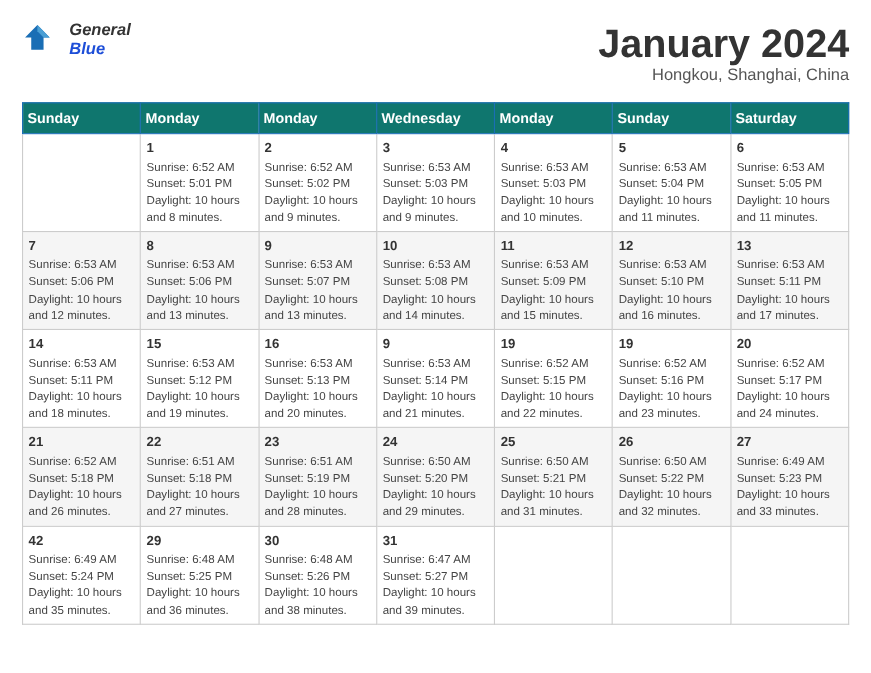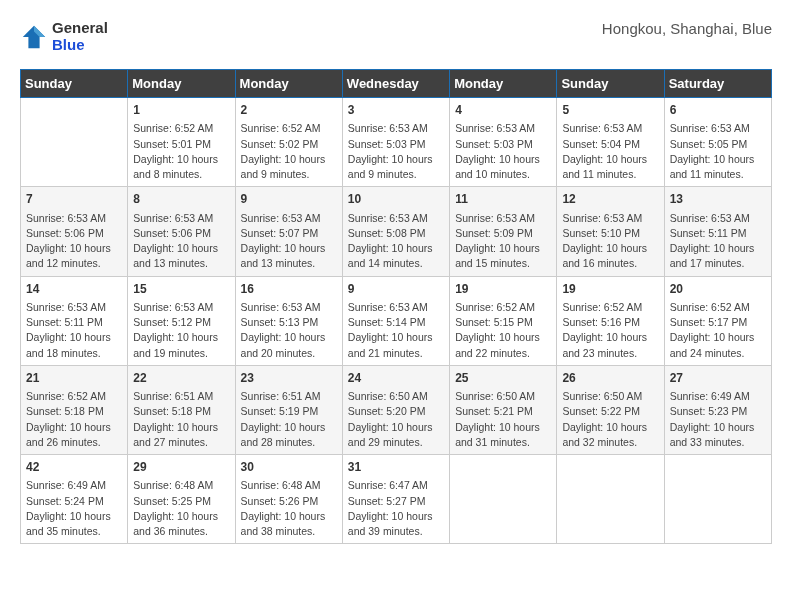--- a/index.html
+++ b/index.html
@@ -11,22 +11,22 @@
       padding: 20px;
     }
     .header {
       display: flex;
       justify-content: space-between;
       align-items: flex-start;
       margin-bottom: 16px;
     }
     .logo {
       display: flex;
-      align-items: center;
-      gap: 4px;
+      gap: 15px;
+      font-style: italic;
     }
     .logo-text {
       display: flex;
       flex-direction: column;
       line-height: 1.1;
     }
     .logo-general {
       font-size: 15px;
       font-weight: bold;
       color: #333;
@@ -52,21 +52,21 @@
     .location {
       font-size: 15px;
       color: #555;
     }
     table {
       width: 100%;
       border-collapse: collapse;
       font-size: 11px;
     }
     thead tr th {
-      background-color: #404040;
+      background-color: #0f766e;
       color: #fff;
       padding: 6px 4px;
       text-align: left;
       font-size: 13px;
       font-weight: bold;
       border: 1px solid #1a6eb5;
     }
     tbody tr td {
       border: 1px solid #ccc;
       padding: 4px 5px;
@@ -104,21 +104,22 @@
     <svg class="logo-icon" viewBox="0 0 40 40">
       <polygon points="20,4 36,20 28,20 28,36 12,36 12,20 4,20" fill="#1a6eb5"></polygon>
       <polygon points="20,4 36,20 28,20 20,12" fill="#4a9fd5"></polygon>
     </svg>
     <div class="logo-text">
       <span class="logo-general">General</span>
       <span class="logo-blue">Blue</span>
     </div>
   </div>
   <div class="title-block">
-    <div class="location">Hongkou, Shanghai, Blue</div>
+    <div class="month-title">January 2024</div>
+    <div class="location">Hongkou, Shanghai, China</div>
   </div>
 </div>
 
 <table>
   <thead>
     <tr>
     <th>Sunday</th>
         <th>Monday</th>
         <th>Monday</th>
         <th>Wednesday</th>

